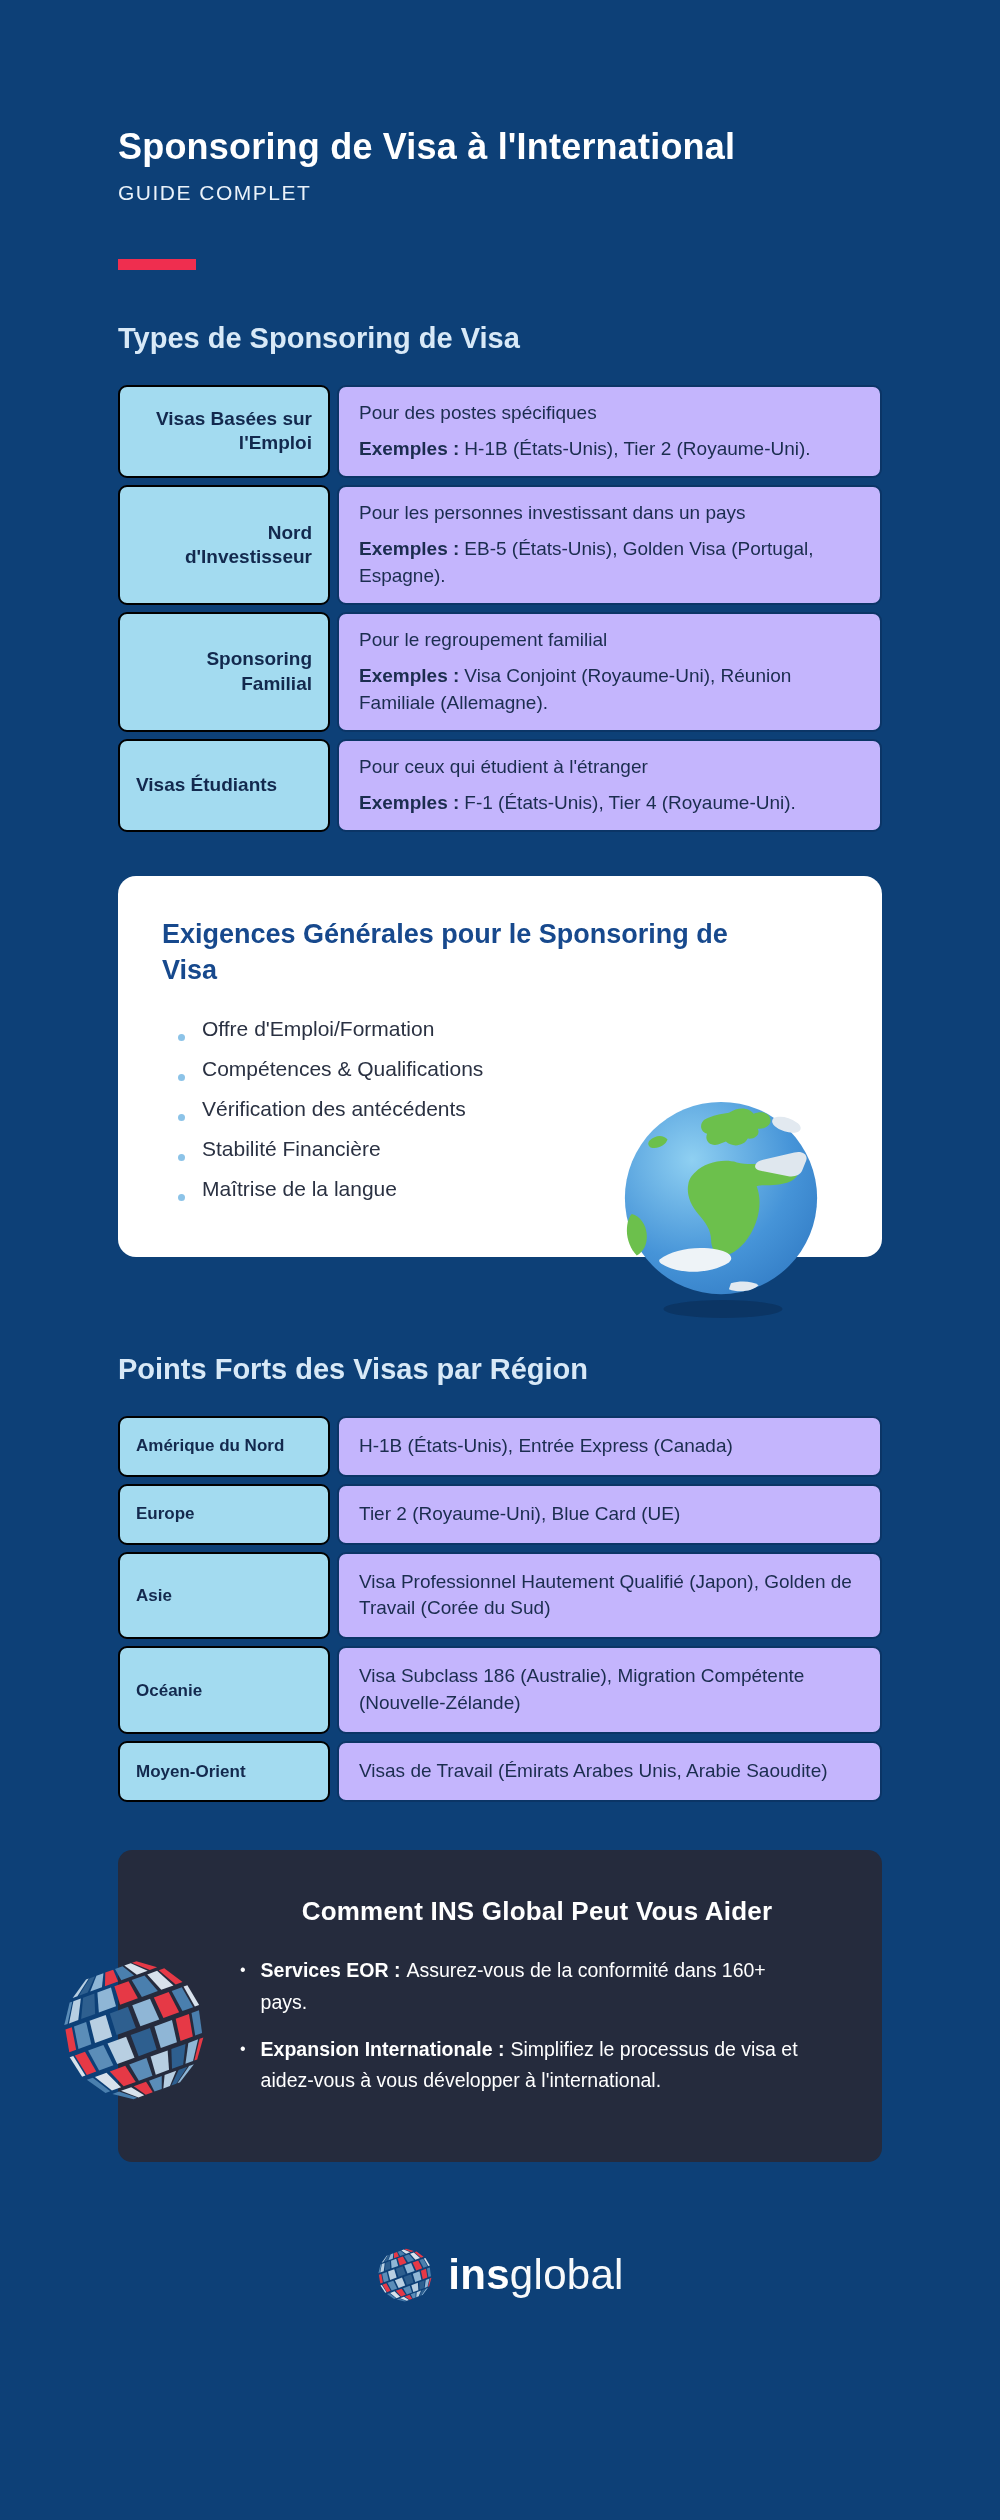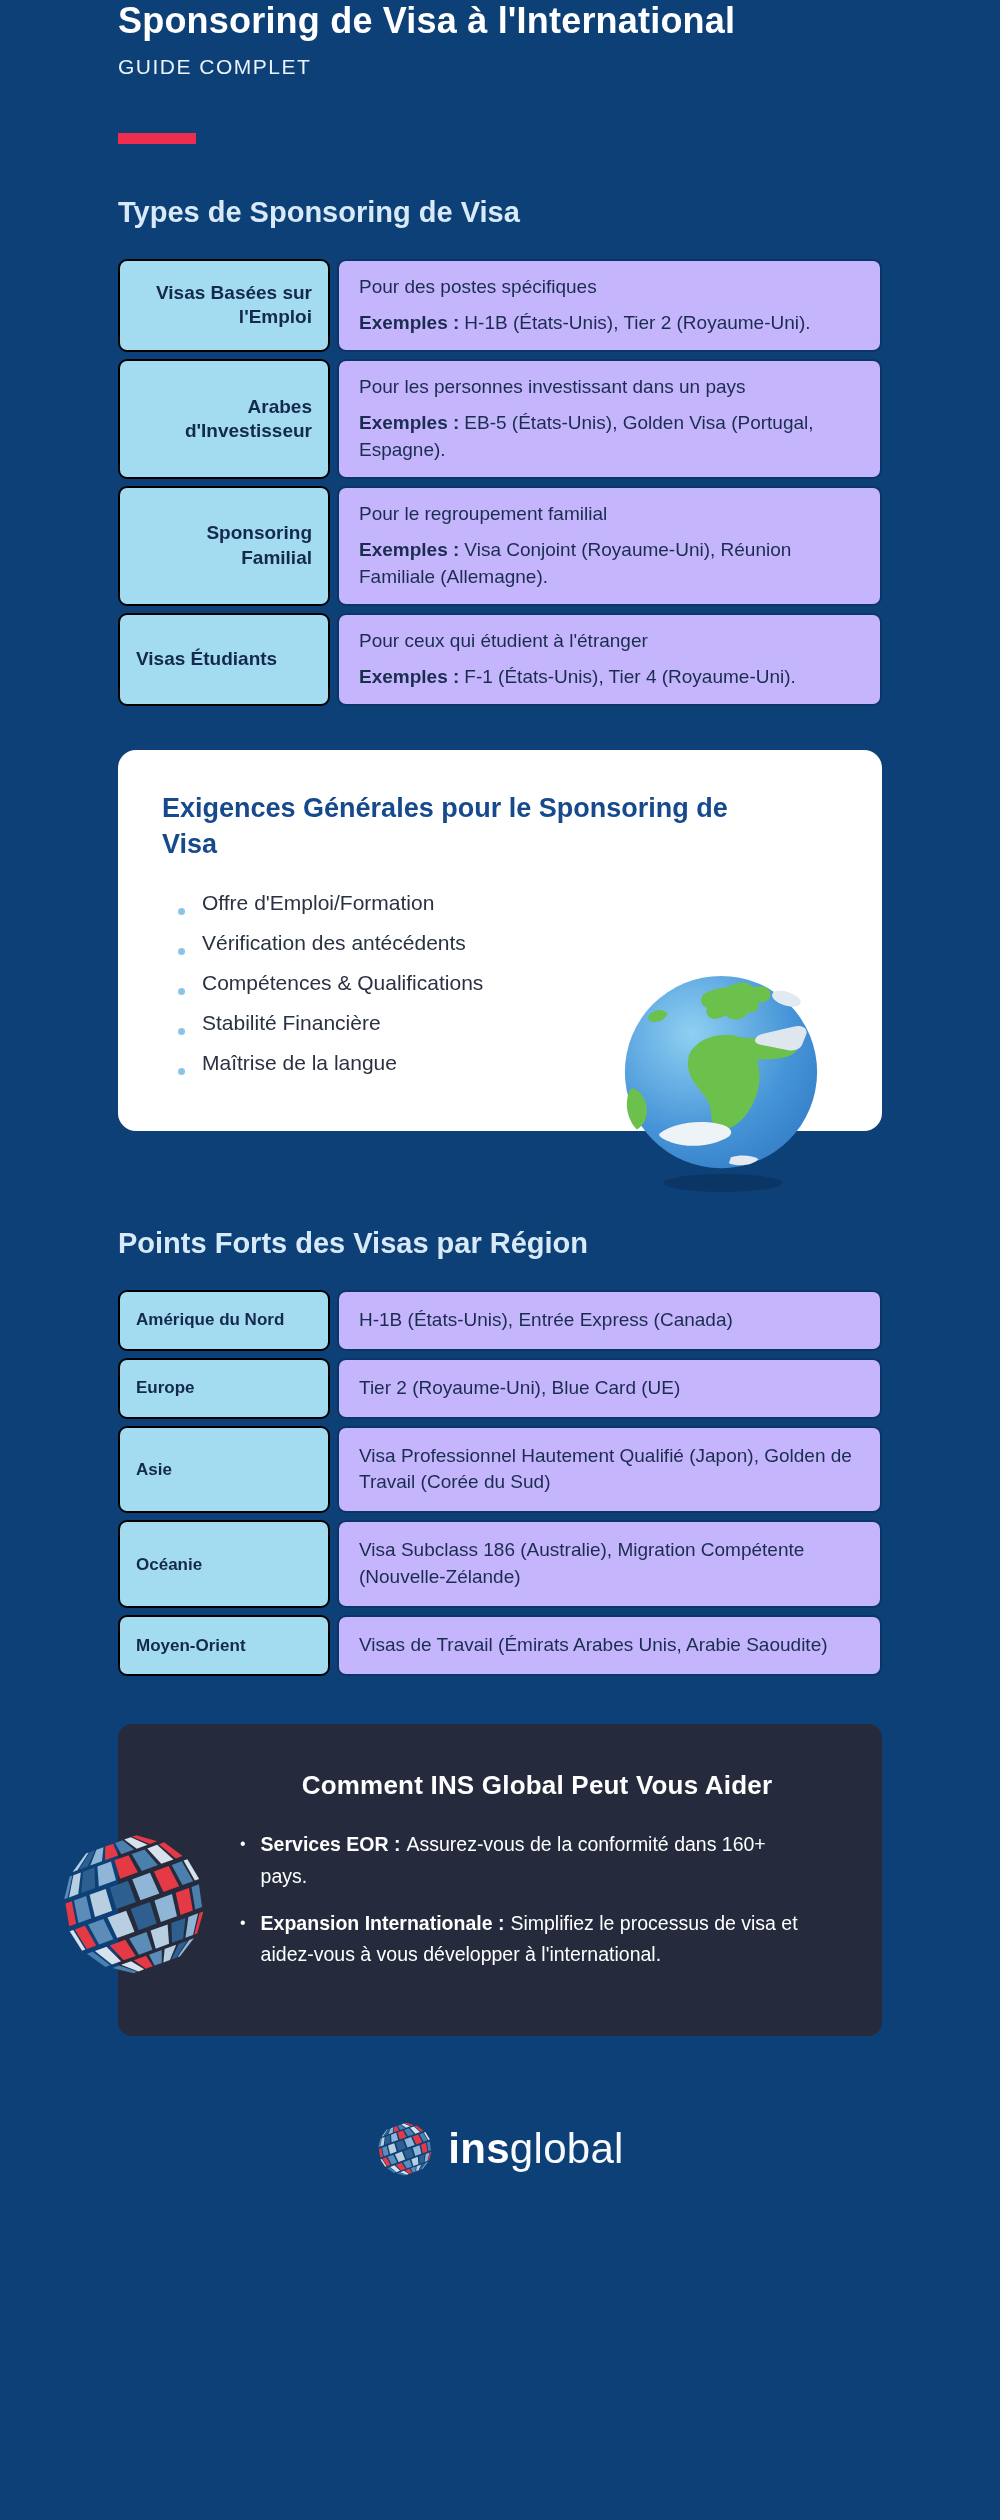--- a/index.html
+++ b/index.html
@@ -12,21 +12,21 @@
   .page {
     position: relative;
     width: 1000px;
     height: 2520px;
     background: #0d4077;
     overflow: hidden;
   }
   .content { padding: 0 118px; }
 
   
-  .header { }
+  .header { padding-top: 126px; }
   .title {
     color: #ffffff;
     font-size: 36px;
     font-weight: 700;
     letter-spacing: 0.2px;
   }
   .subtitle {
     margin-top: 13px;
     color: #eaf2fa;
     font-size: 21px;
@@ -186,21 +186,21 @@
 
     <div class="vtable types">
       <div class="vrow">
         <div class="vcell-label">Visas Basées sur l'Emploi</div>
         <div class="vcell-value">
           <div class="desc">Pour des postes spécifiques</div>
           <div><b class="ex-label">Exemples :</b><span>H-1B (États-Unis), Tier 2 (Royaume-Uni).</span></div>
         </div>
       </div>
       <div class="vrow">
-        <div class="vcell-label">Arabes d'Investisseur</div>
+        <div class="vcell-label">Nord d'Investisseur</div>
         <div class="vcell-value">
           <div class="desc">Pour les personnes investissant dans un pays</div>
           <div><b class="ex-label">Exemples :</b><span>EB-5 (États-Unis), Golden Visa (Portugal, Espagne).</span></div>
         </div>
       </div>
       <div class="vrow">
         <div class="vcell-label">Sponsoring Familial</div>
         <div class="vcell-value">
           <div class="desc">Pour le regroupement familial</div>
           <div><b class="ex-label">Exemples :</b><span>Visa Conjoint (Royaume-Uni), Réunion Familiale (Allemagne).</span></div>
@@ -217,25 +217,25 @@
 
     <div class="req-card">
       <div class="req-heading">Exigences Générales pour le Sponsoring de Visa</div>
       <ul class="req-list">
         <li>
             <span class="req-dot"></span>
             <span>Offre d'Emploi/Formation</span>
           </li>
         <li>
             <span class="req-dot"></span>
+            <span>Compétences &amp; Qualifications</span>
+          </li>
+        <li>
+            <span class="req-dot"></span>
             <span>Vérification des antécédents</span>
-          </li>
-        <li>
-            <span class="req-dot"></span>
-            <span>Compétences &amp; Qualifications</span>
           </li>
         <li>
             <span class="req-dot"></span>
             <span>Stabilité Financière</span>
           </li>
         <li>
             <span class="req-dot"></span>
             <span>Maîtrise de la langue</span>
           </li>
       </ul>

